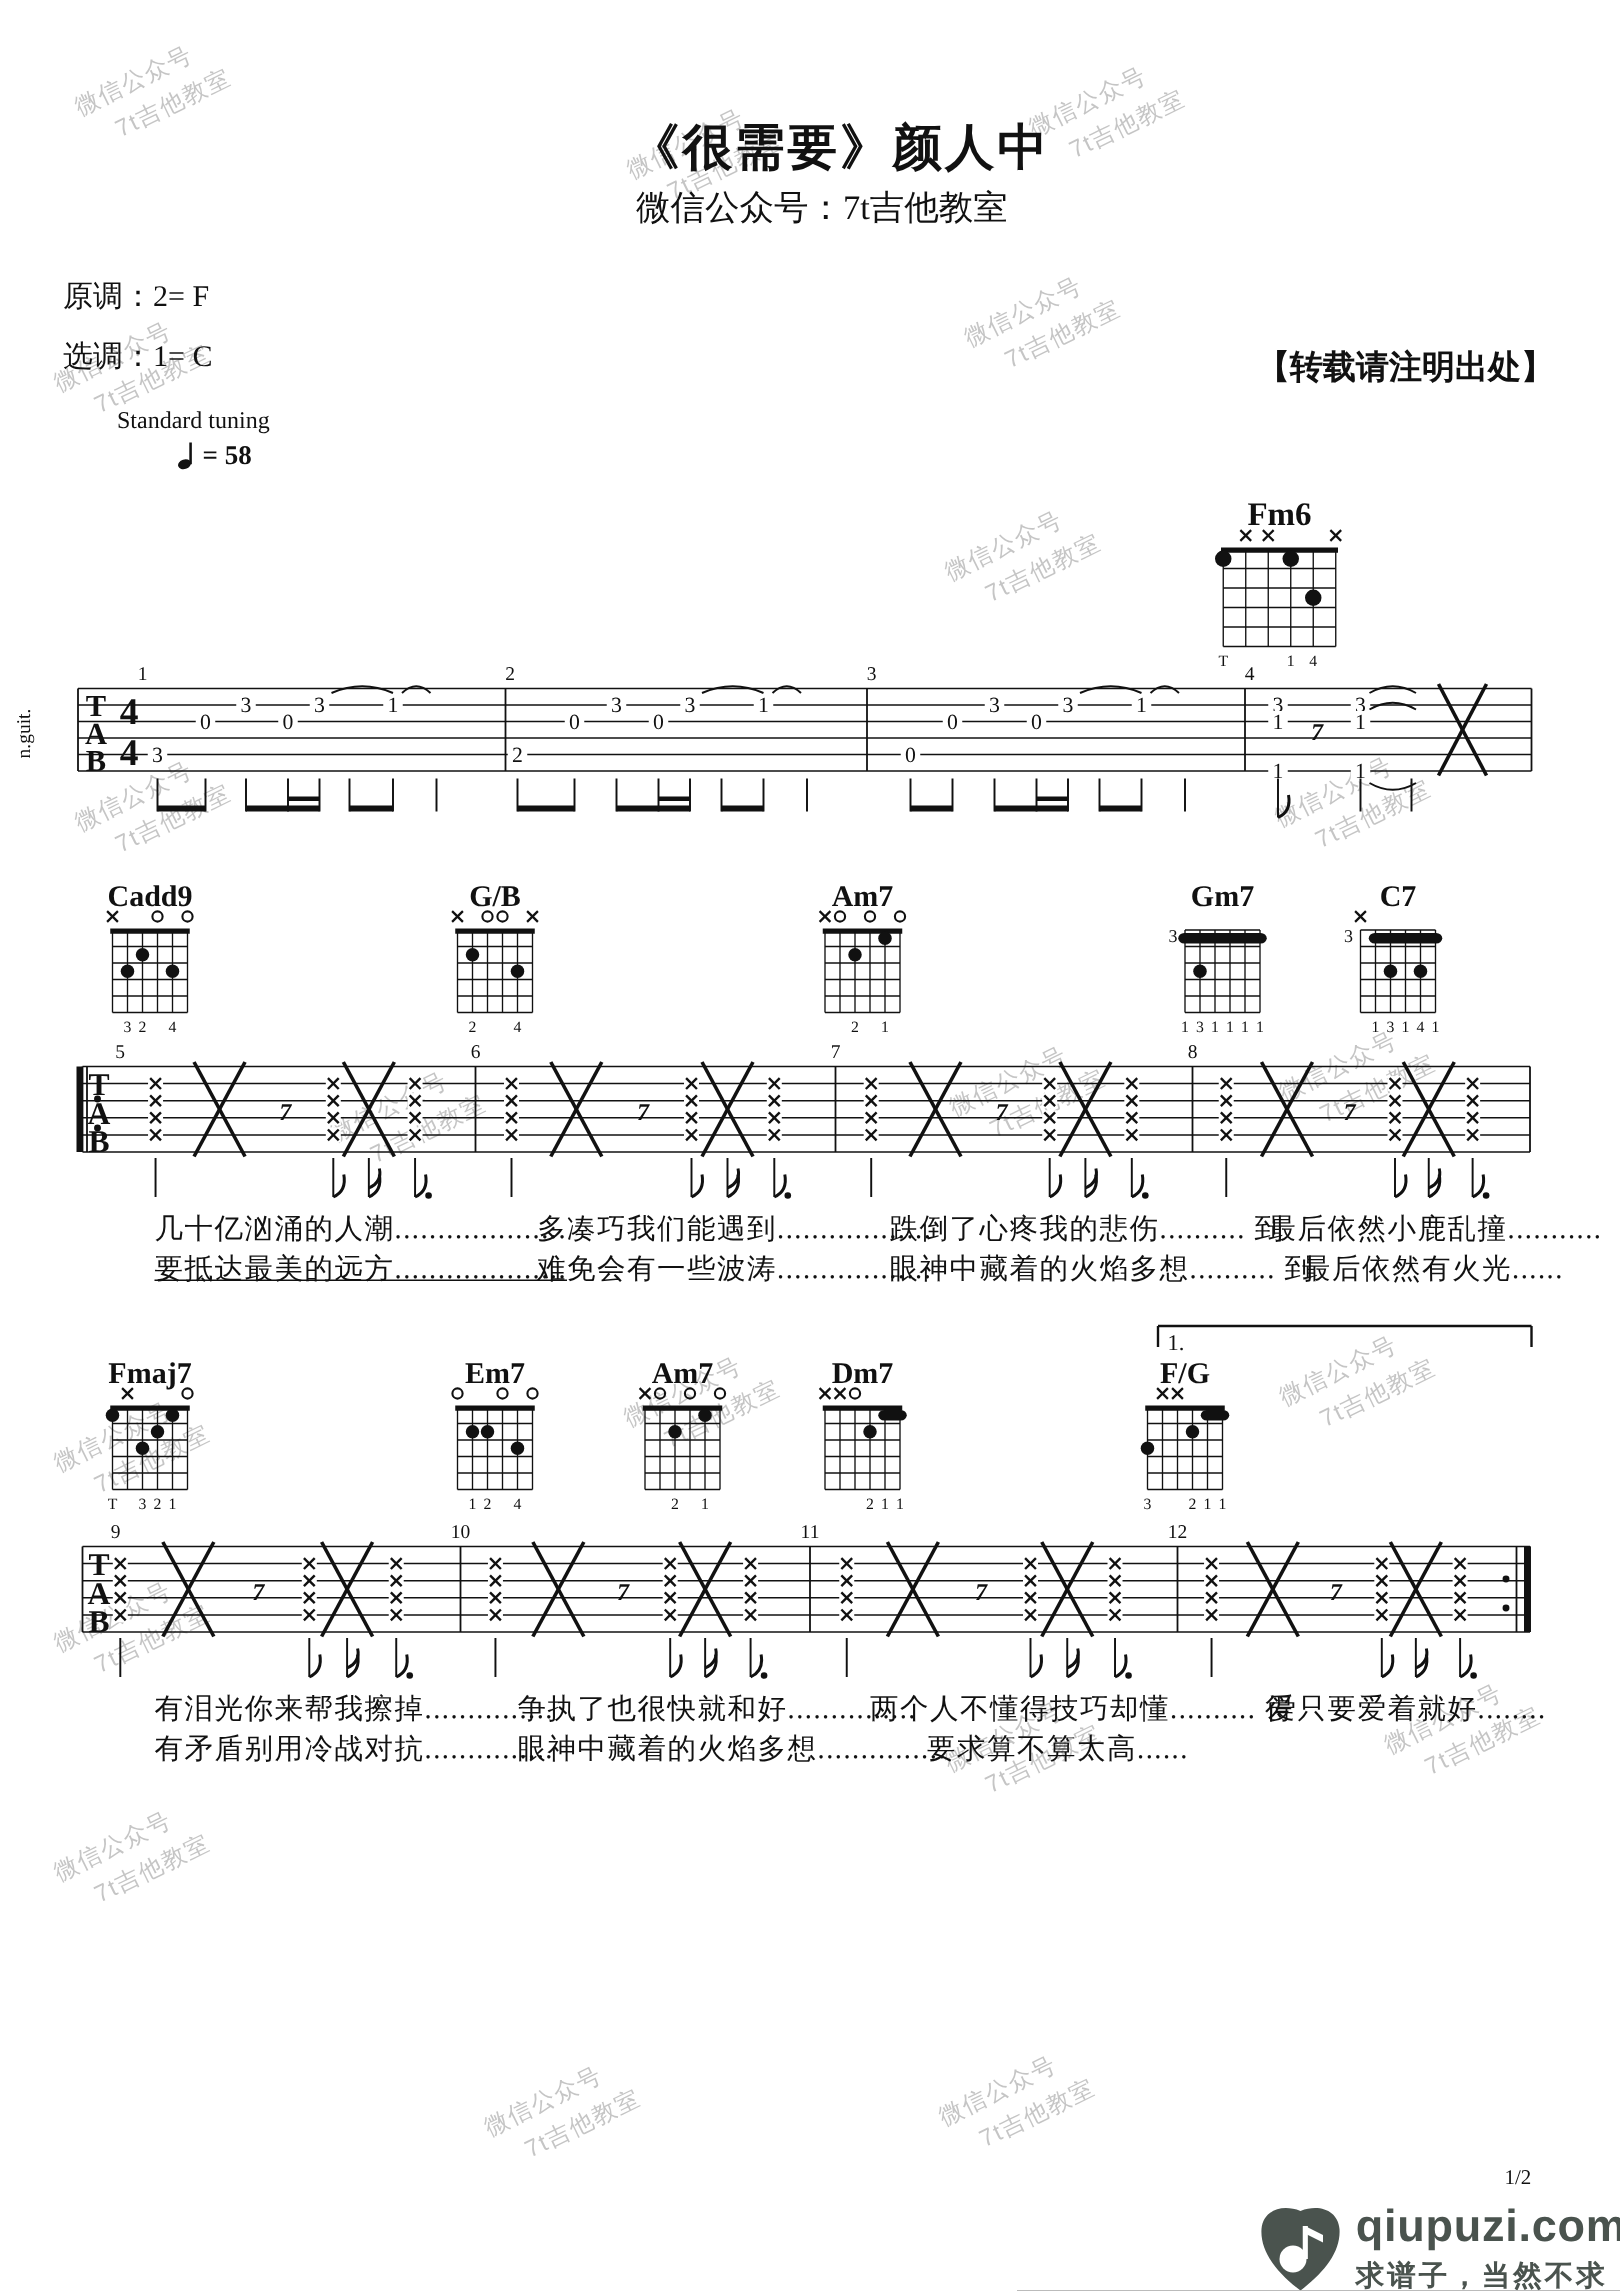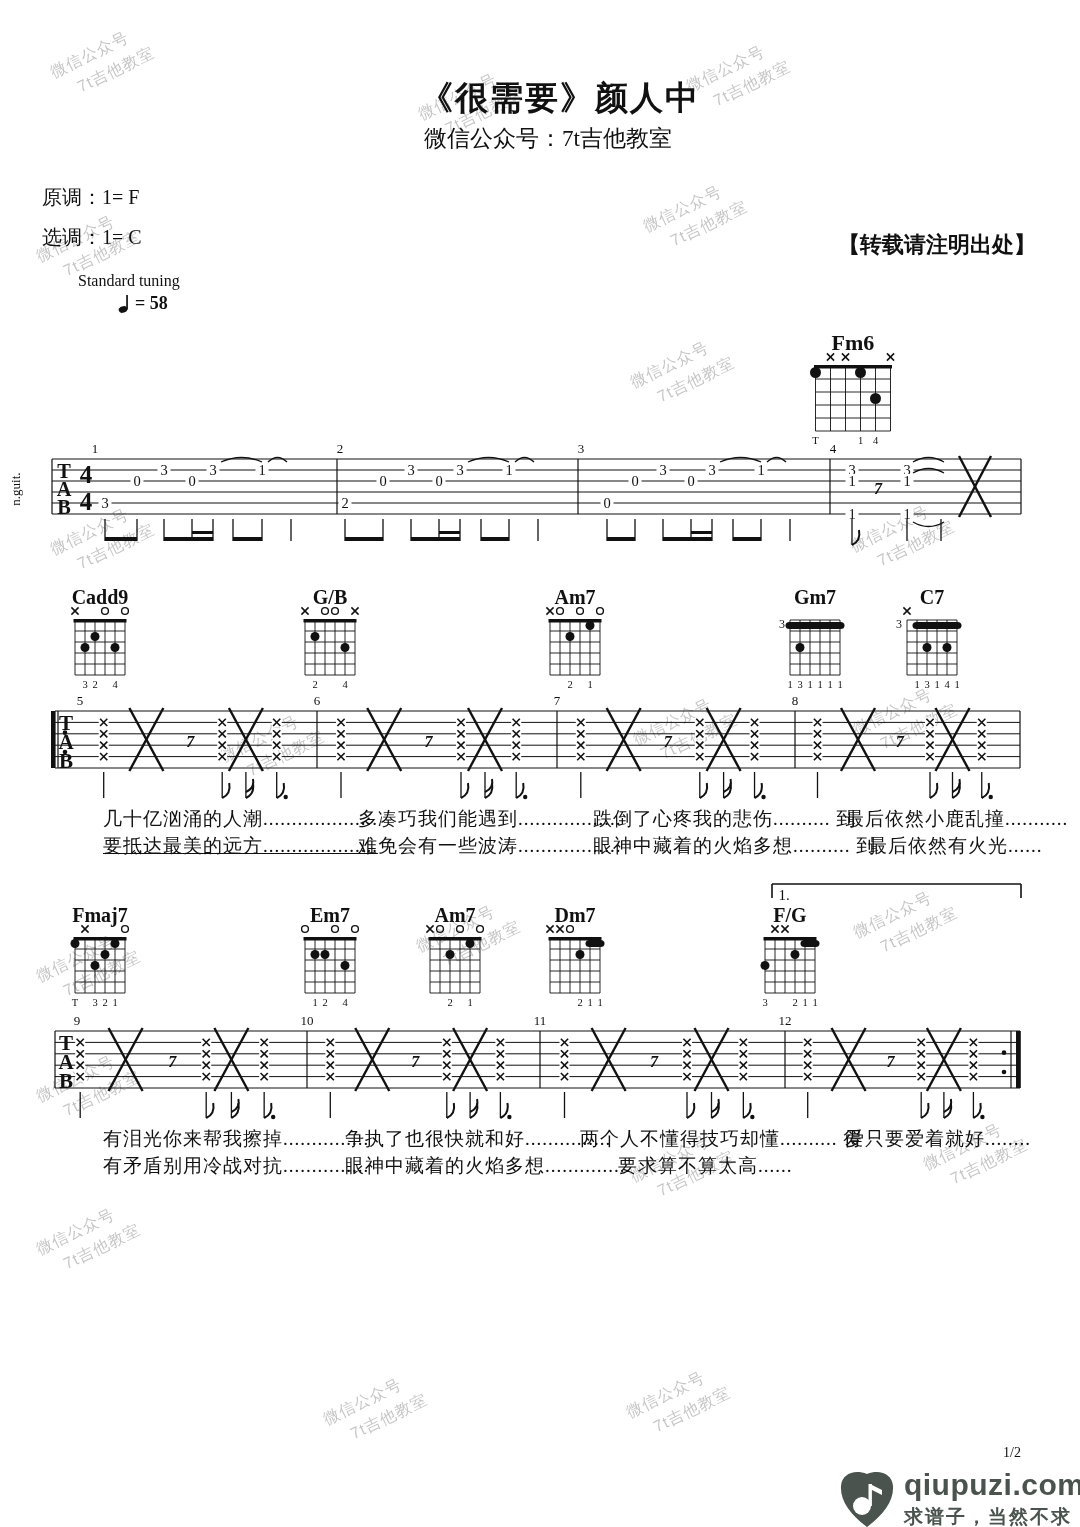--- a/index.html
+++ b/index.html
@@ -47,21 +47,21 @@
       <div class="wm" style="left: 38px; top: 1062px;"><span>微信公众号</span><span class="l2">7t吉他教室</span></div>
       <div class="wm" style="left: 925px; top: 1130px;"><span>微信公众号</span><span class="l2">7t吉他教室</span></div>
       <div class="wm" style="left: 632px; top: 1142px;"><span>微信公众号</span><span class="l2">7t吉他教室</span></div>
       <div class="wm" style="left: 38px; top: 1215px;"><span>微信公众号</span><span class="l2">7t吉他教室</span></div>
       <div class="wm" style="left: 628px; top: 1378px;"><span>微信公众号</span><span class="l2">7t吉他教室</span></div>
       <div class="wm" style="left: 325px; top: 1385px;"><span>微信公众号</span><span class="l2">7t吉他教室</span></div>
     </div>
 
   <div class="abs title" style="left:420px;top:76px;">《很需要》颜人中</div>
   <div class="abs subtitle" style="left:424px;top:123px;">微信公众号：7t吉他教室</div>
-  <div class="abs keyline" style="left:42px;top:184px;">原调：1= F</div>
+  <div class="abs keyline" style="left:42px;top:184px;">原调：2= F</div>
   <div class="abs keyline" style="left:42px;top:224px;">选调：1= C</div>
   <div class="abs reprint" style="left:838px;top:230px;">【转载请注明出处】</div>
   <div class="abs tuning" style="left:78px;top:272px;">Standard tuning</div>
   <div class="abs tempo" style="left:118px;top:292px;">
     <svg width="13" height="22" style="position:static">
       <ellipse cx="5" cy="17.5" rx="4.4" ry="3.2" transform="rotate(-18 5 17.5)" fill="#111"></ellipse>
       <rect x="8.2" y="3" width="1.7" height="14.5" fill="#111"></rect>
     </svg>
     <span>= 58</span>
   </div>

